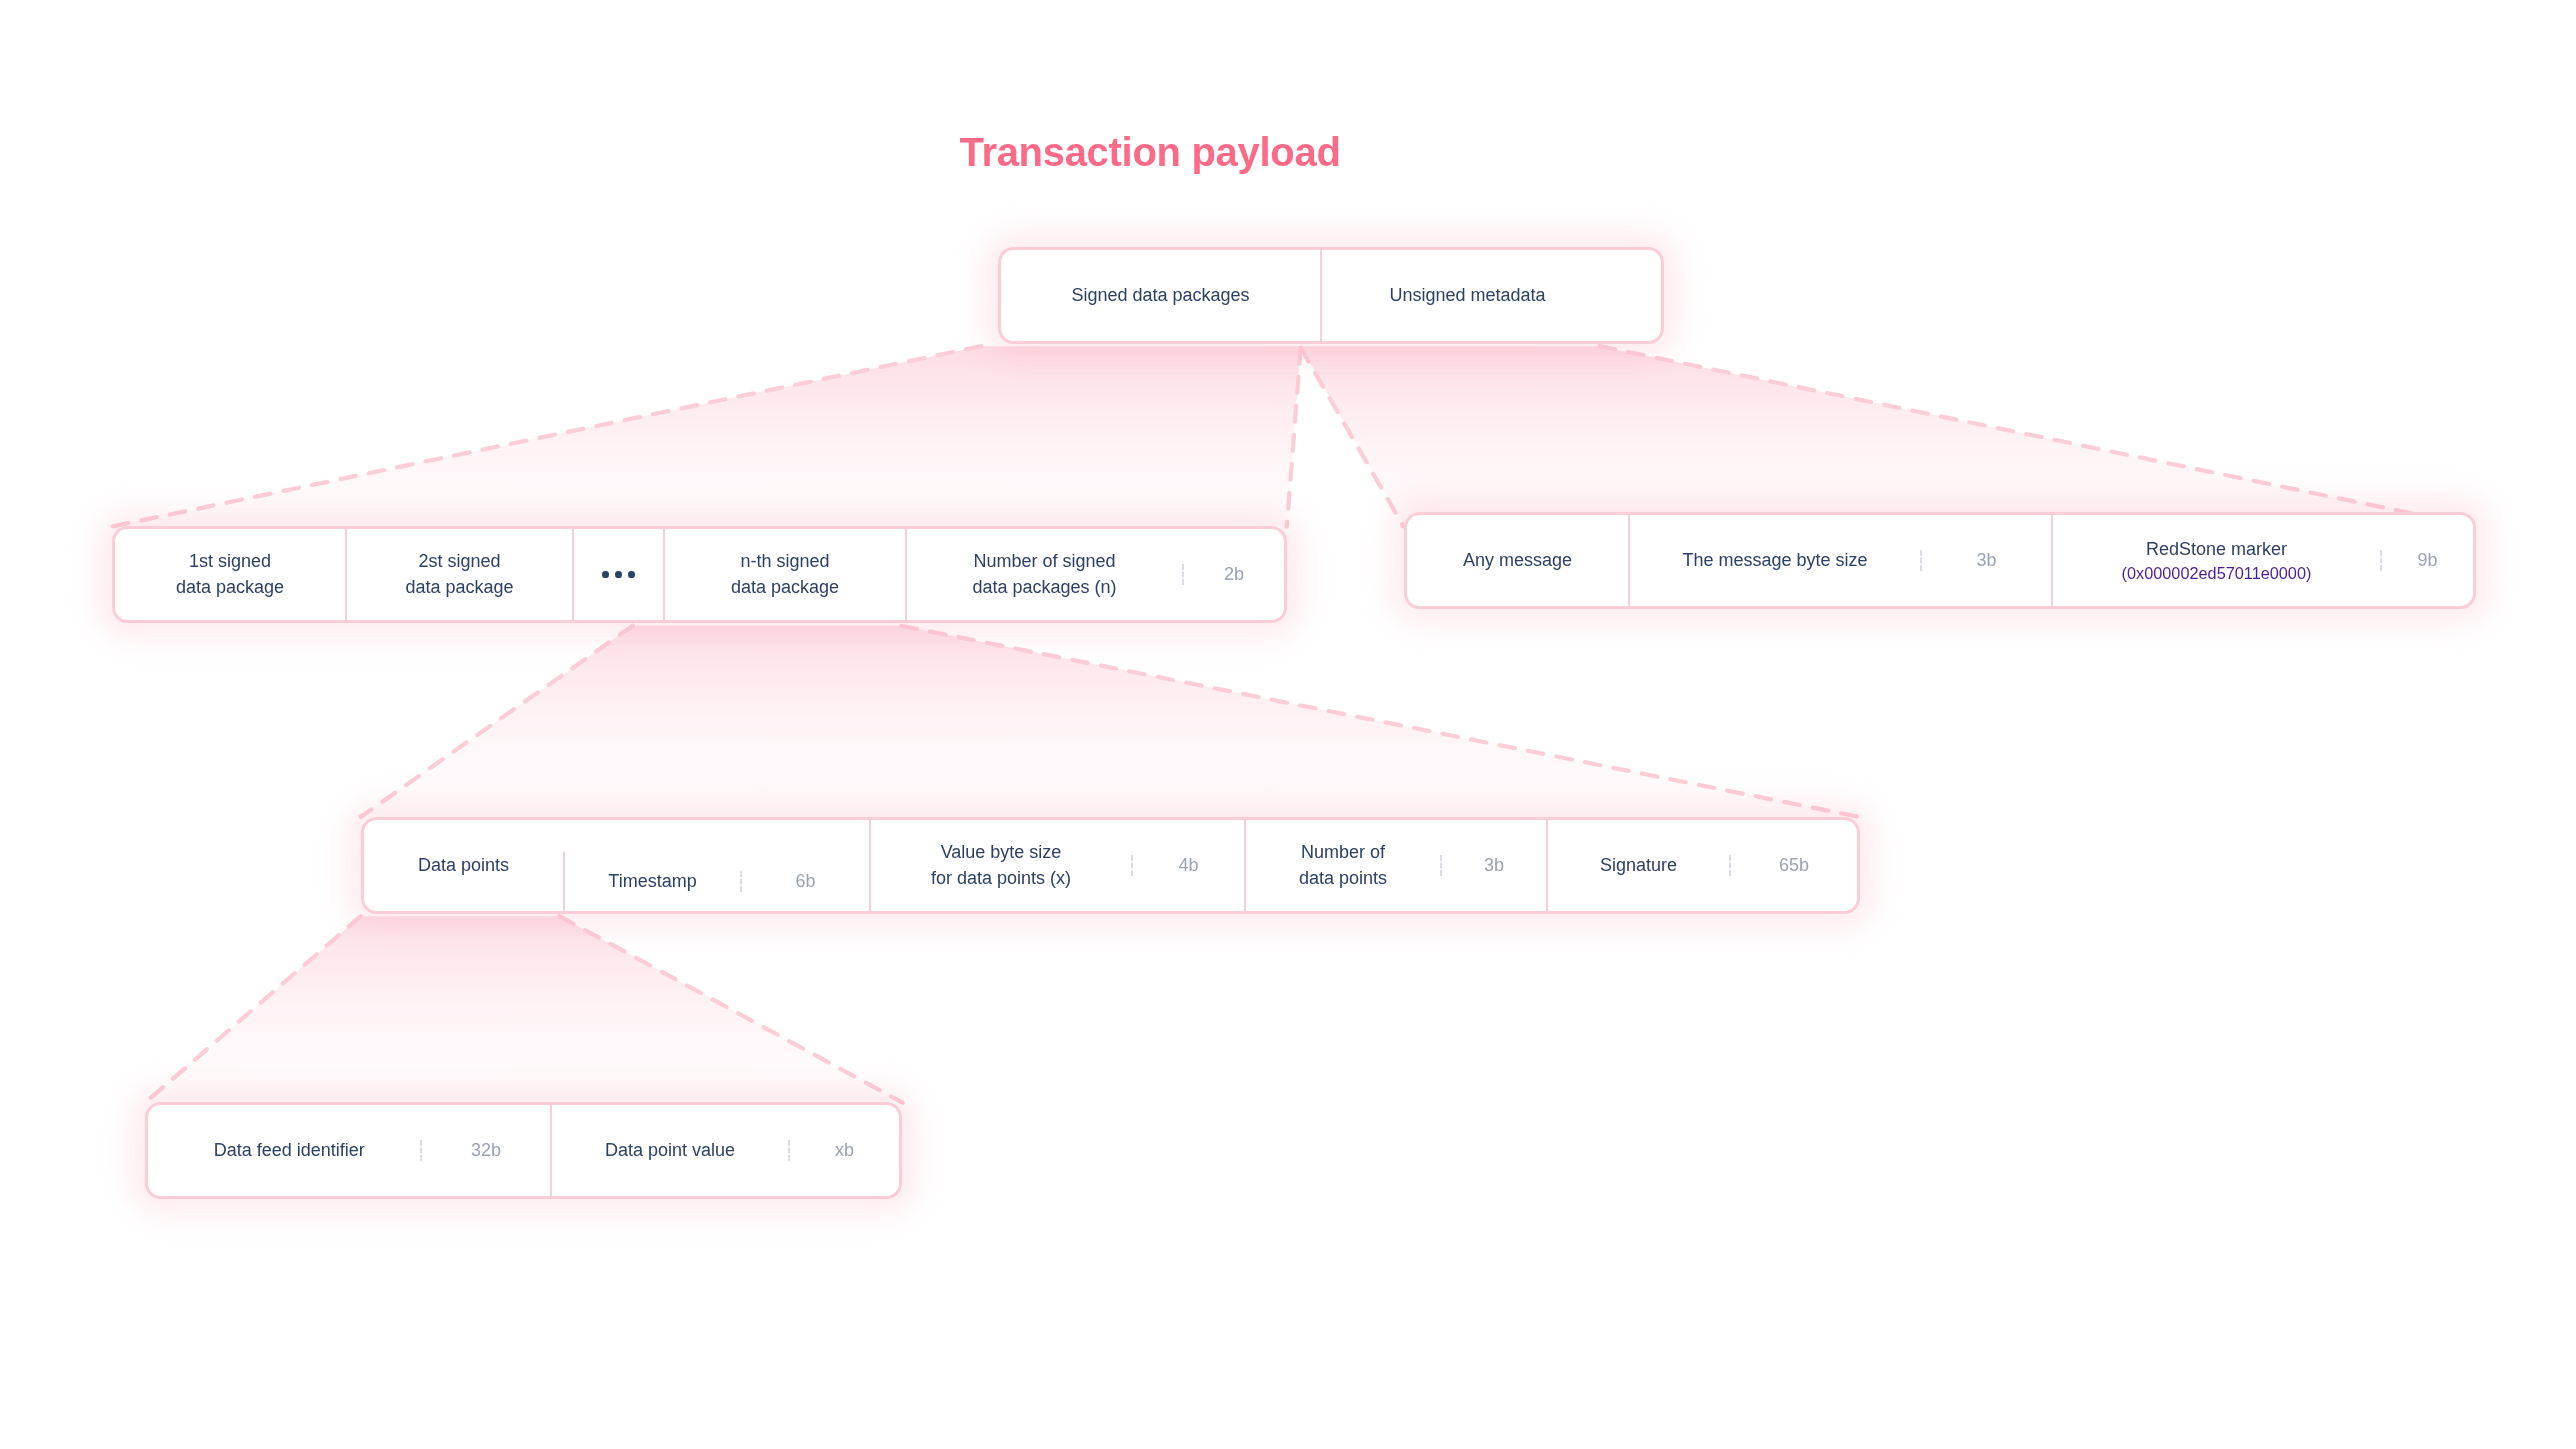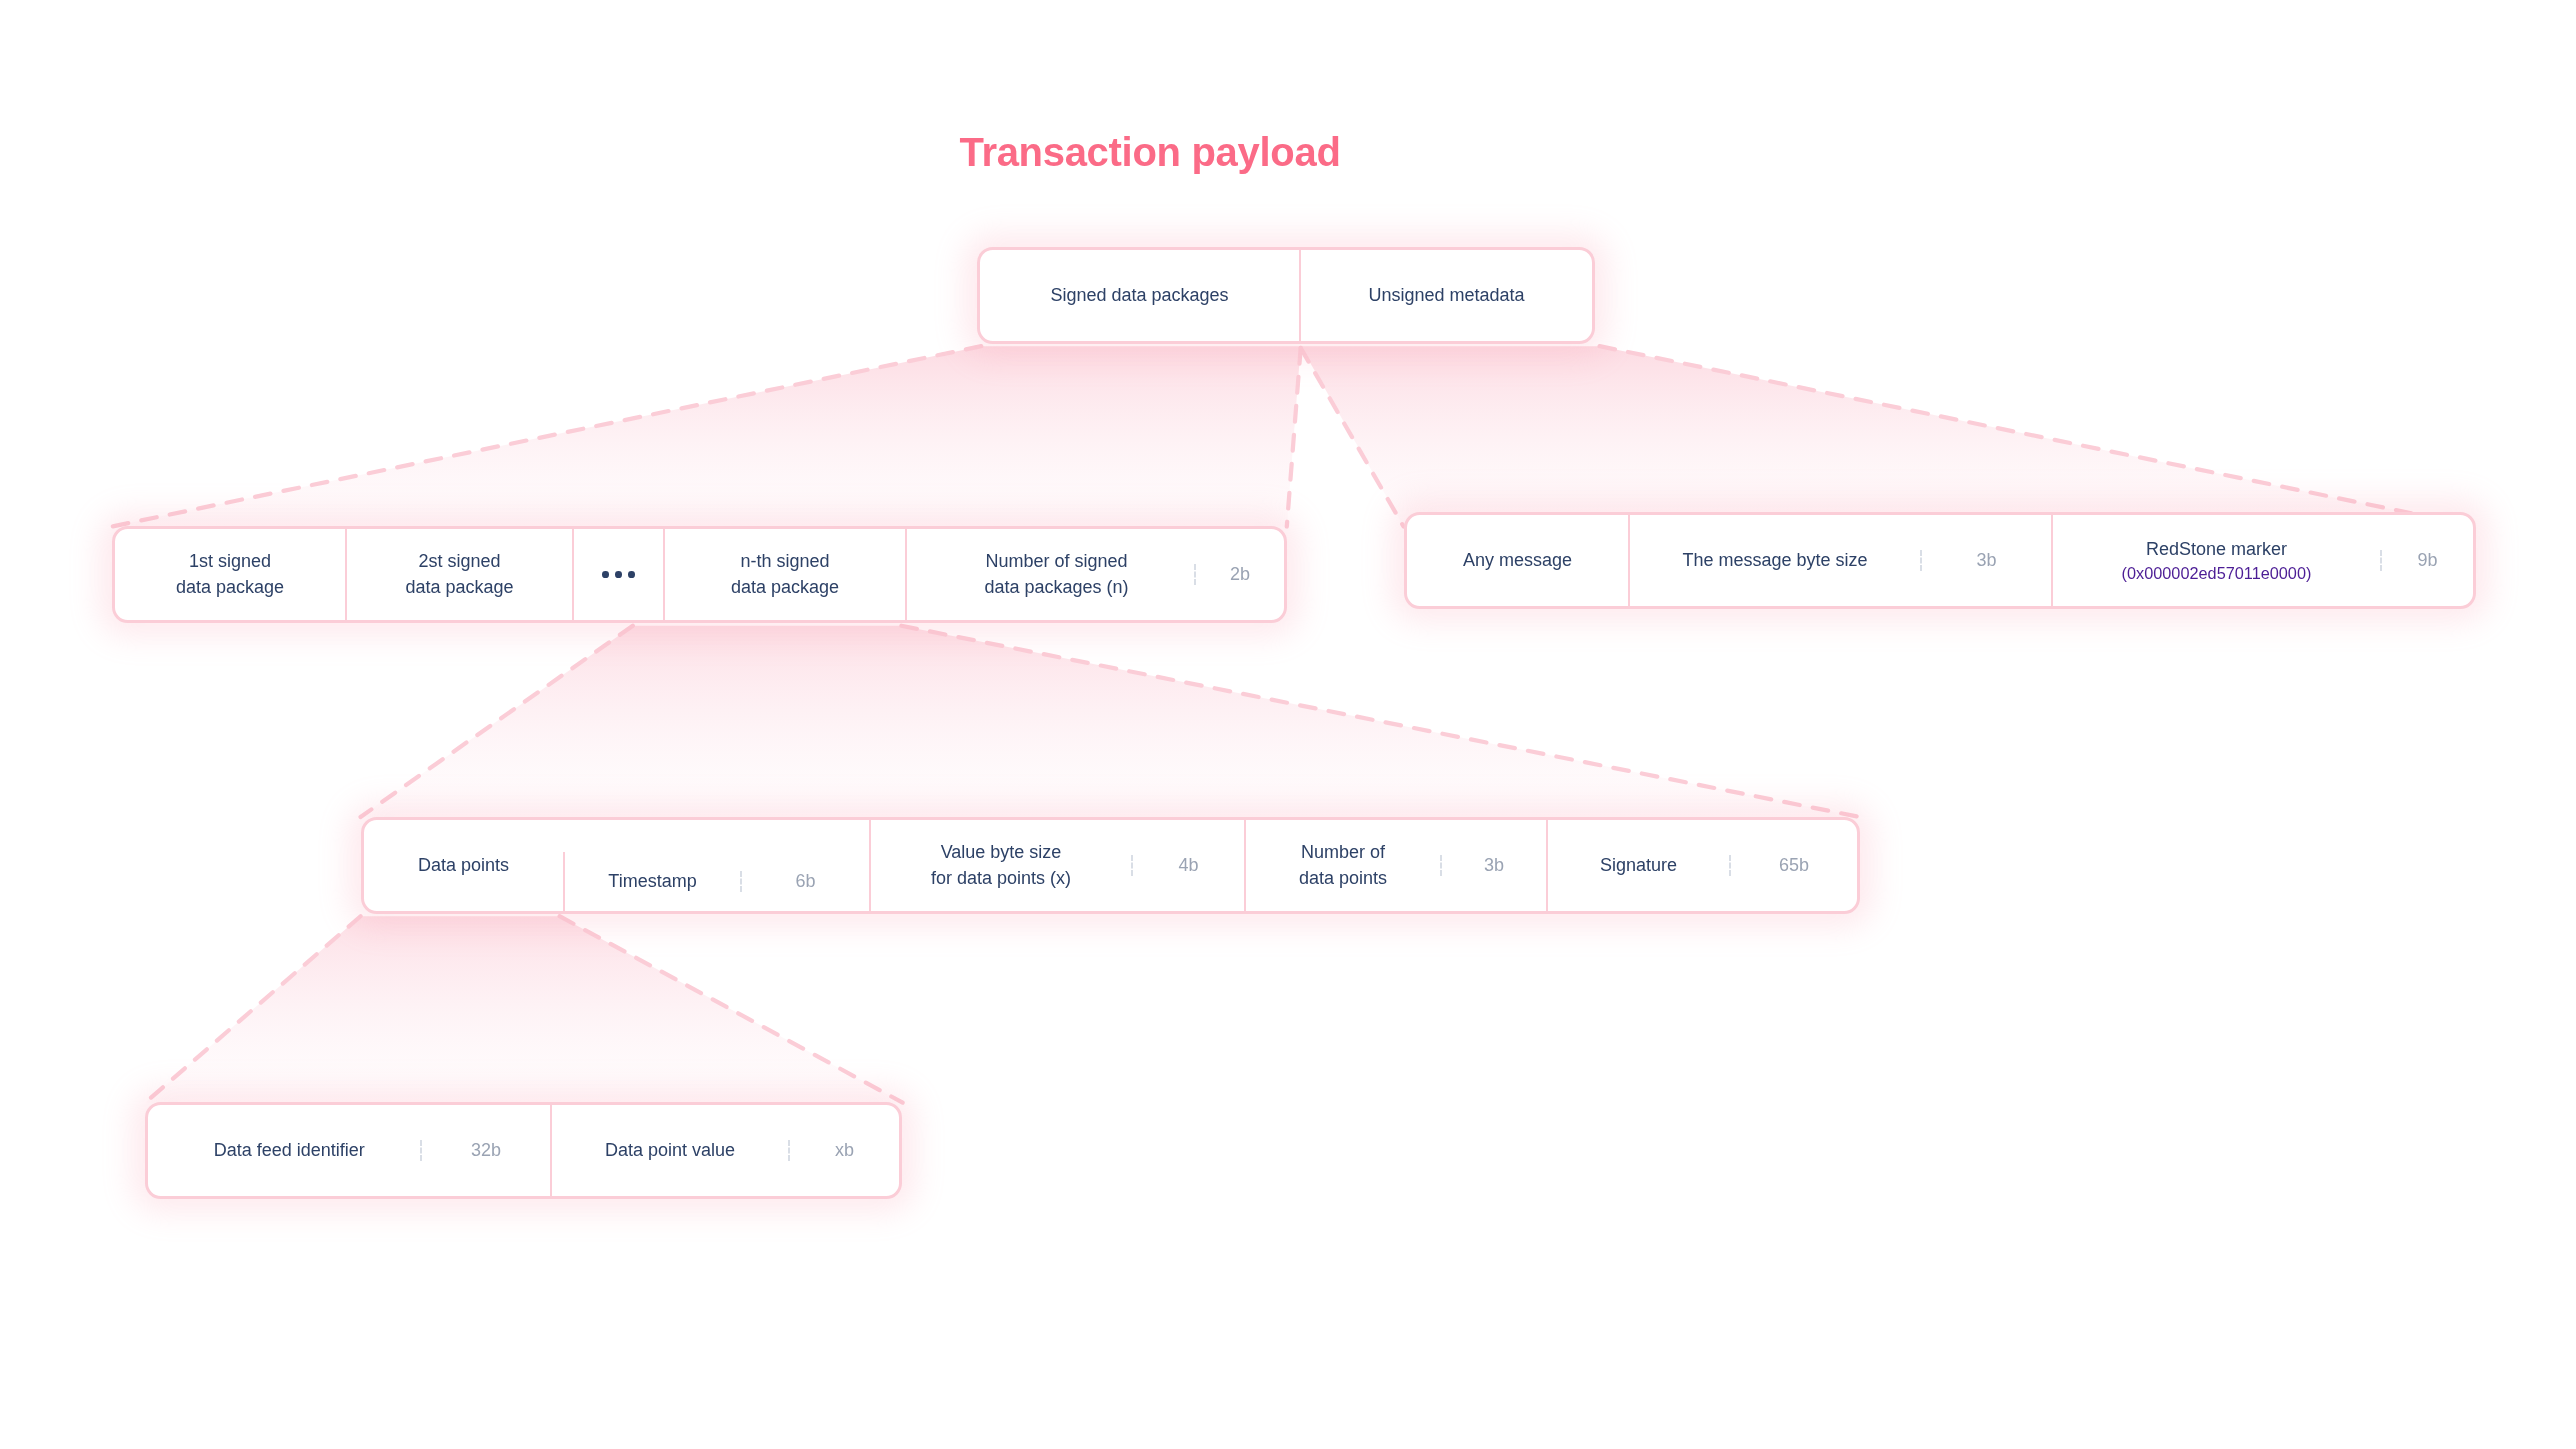--- a/index.html
+++ b/index.html
@@ -107,21 +107,21 @@
   }
   .dots i {
     display: block;
     width: 6.7px;
     height: 6.7px;
     border-radius: 50%;
     background: #2d4166;
   }
 
   
-  #row1 { left: 977px; top: 247px; width: 618px; height: 97px; }
+  #row1 { left: 998px; top: 247px; width: 666px; height: 97px; }
   #row1 .field { height: 100%; }
 
   #row2a { left: 112px; top: 526px; width: 1175px; height: 97px; }
   #row2b { left: 1404px; top: 512px; width: 1072px; height: 97px; }
   #row3  { left: 361px;  top: 817px; width: 1499px; height: 97px; }
   #row4  { left: 145px;  top: 1102px; width: 757px; height: 97px; }
 </style>
 </head>
 <body>
 
@@ -191,21 +191,21 @@
           </span>
       </div>
     </div>
     <div class="field" style="flex:0 0 242px;">
       <div class="flabel">
         <span>n-th signed</span>
         <span>data package</span>
       </div>
     </div>
     <div class="field" style="flex:1 1 auto;">
-      <div class="flabel" style="flex:0 0 275px;margin-left:12px;">
+      <div class="flabel" style="flex:0 0 275px;">
         <span>Number of signed</span>
         <span>data packages (n)</span>
       </div>
       <div class="fsize" style="flex:1 1 auto;">2b</div>
     </div>
   </div>
 
   <div id="row2b" class="group">
     <div class="field" style="flex:0 0 221px;">
       <div class="flabel">Any message</div>

